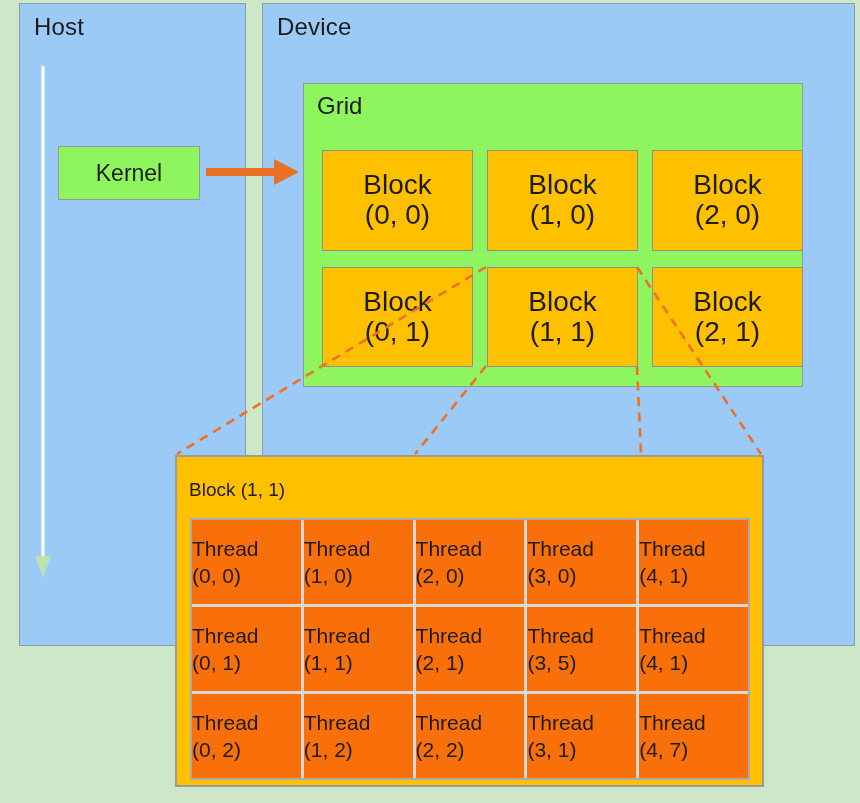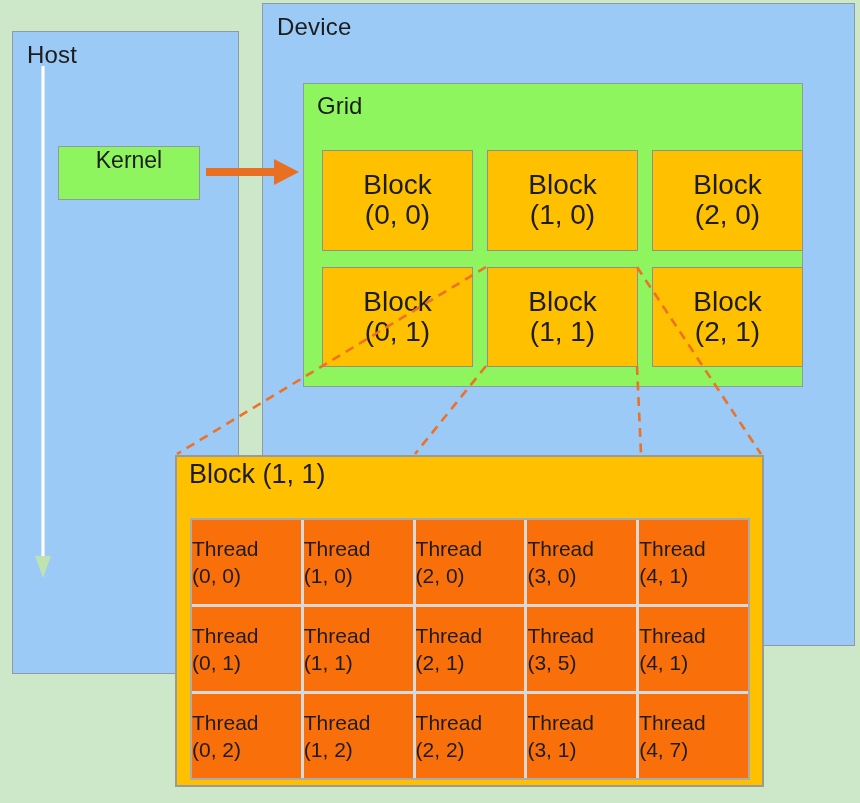--- a/index.html
+++ b/index.html
@@ -10,35 +10,35 @@
     font-family:"Liberation Sans", sans-serif;
     color:#1C1C1C;
     overflow:hidden;
   }
   .panel {
     position:absolute;
     background:#9BCAF7;
     border:1.5px solid #8f9aa3;
     box-sizing:border-box;
   }
-  #host-panel   { left:12px;  top:3px; width:227px; height:643px;margin-top:28px; }
+  #host-panel   { left:19px;  top:3px; width:227px; height:643px; }
   #device-panel { left:262px; top:3px; width:593px; height:643px; }
   .panel-label {
     position:absolute; left:14px; top:9px;
     font-size:24px; letter-spacing:0.2px;
   }
   .green-box {
     position:absolute;
     background:#8FF55F;
     border:1.5px solid #8f9aa3;
     box-sizing:border-box;
   }
   #kernel-box {
     left:58px; top:146px; width:142px; height:54px;
-    display:flex; justify-content:center;
+    display:flex; align-items:center; justify-content:center;
     font-size:23px;
   }
   #grid-box { left:303px; top:83px; width:500px; height:304px; }
   #grid-label { position:absolute; left:13px; top:8px; font-size:24px; }
   #blocks-area {
     position:absolute; left:18px; top:66px; width:481px; height:217px;
     display:grid;
     grid-template-columns:repeat(3,1fr);
     grid-template-rows:repeat(2,1fr);
     column-gap:14px; row-gap:16px;
@@ -51,21 +51,21 @@
     align-items:center; justify-content:center;
     font-size:28px; line-height:30px;
     text-align:center;
   }
   #expanded-box {
     position:absolute; left:175px; top:455px; width:589px; height:332px;
     background:#FFC000;
     border:2px solid #9a9a9a;
     box-sizing:border-box;
   }
-  #expanded-title { position:absolute; left:12px; top:2px; font-size:27px; }
+  #expanded-title { position:absolute; left:12px; top:22px; font-size:19px; }
   #thread-table {
     position:absolute; left:13px; top:61px; width:560px; height:262px;
     box-sizing:border-box;
     background:#D9D9D9;
     border:2px solid #ABABAB;
     display:grid;
     grid-template-columns:repeat(5,1fr);
     grid-template-rows:repeat(3,1fr);
     gap:3px;
   }

